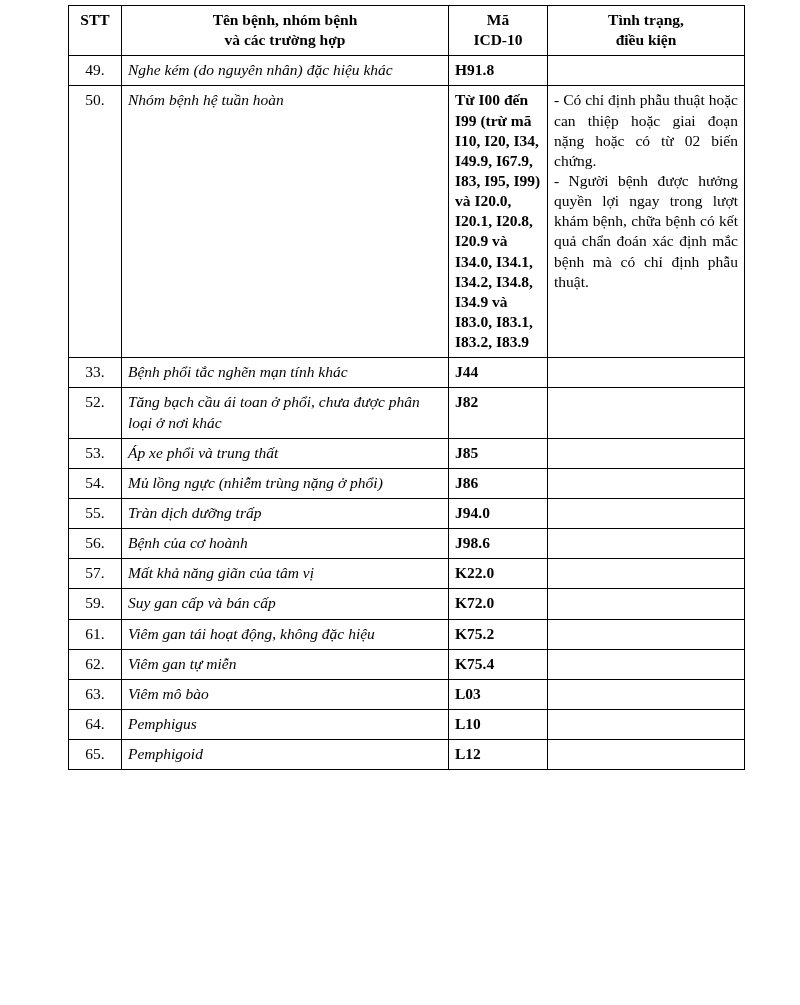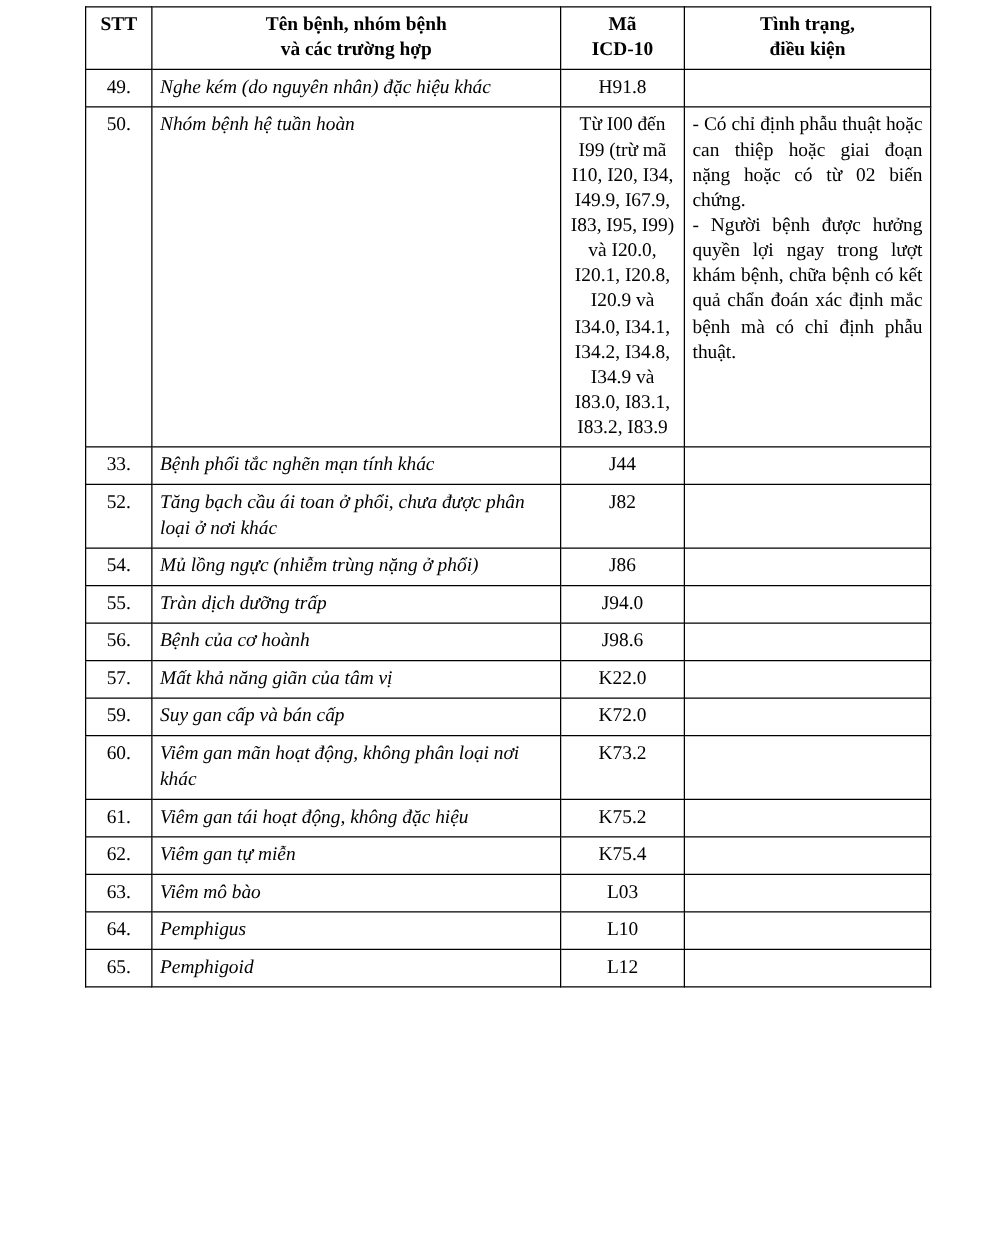--- a/index.html
+++ b/index.html
@@ -48,21 +48,22 @@
   td.stt {
     text-align: center;
     font-size: 15.5px;
     white-space: nowrap;
   }
   td.name {
     text-align: left;
     font-style: italic;
   }
   td.code {
-    text-align: center;
+    text-align: left;
+    font-weight: bold;
   }
   td.cond {
     text-align: justify;
     text-align-last: left;
     hyphens: none;
     margin-top: 32px;
   }
   td.cond p {
     margin: 0;
   }
@@ -119,20 +120,26 @@
           <td class="code">J44</td>
           <td class="cond"></td>
         </tr>
         <tr>
           <td class="stt">52.</td>
           <td class="name">Tăng bạch cầu ái toan ở phổi, chưa được phân loại ở nơi khác</td>
           <td class="code">J82</td>
           <td class="cond"></td>
         </tr>
         <tr>
+          <td class="stt">53.</td>
+          <td class="name">Áp xe phổi và trung thất</td>
+          <td class="code">J85</td>
+          <td class="cond"></td>
+        </tr>
+        <tr>
           <td class="stt">54.</td>
           <td class="name">Mủ lồng ngực (nhiễm trùng nặng ở phổi)</td>
           <td class="code">J86</td>
           <td class="cond"></td>
         </tr>
         <tr>
           <td class="stt">55.</td>
           <td class="name">Tràn dịch dưỡng trấp</td>
           <td class="code">J94.0</td>
           <td class="cond"></td>
@@ -146,26 +153,20 @@
         <tr>
           <td class="stt">57.</td>
           <td class="name">Mất khả năng giãn của tâm vị</td>
           <td class="code">K22.0</td>
           <td class="cond"></td>
         </tr>
         <tr>
           <td class="stt">59.</td>
           <td class="name">Suy gan cấp và bán cấp</td>
           <td class="code">K72.0</td>
-          <td class="cond"></td>
-        </tr>
-        <tr>
-          <td class="stt">60.</td>
-          <td class="name">Viêm gan mãn hoạt động, không phân loại nơi khác</td>
-          <td class="code">K73.2</td>
           <td class="cond"></td>
         </tr>
         <tr>
           <td class="stt">61.</td>
           <td class="name">Viêm gan tái hoạt động, không đặc hiệu</td>
           <td class="code">K75.2</td>
           <td class="cond"></td>
         </tr>
         <tr>
           <td class="stt">62.</td>

